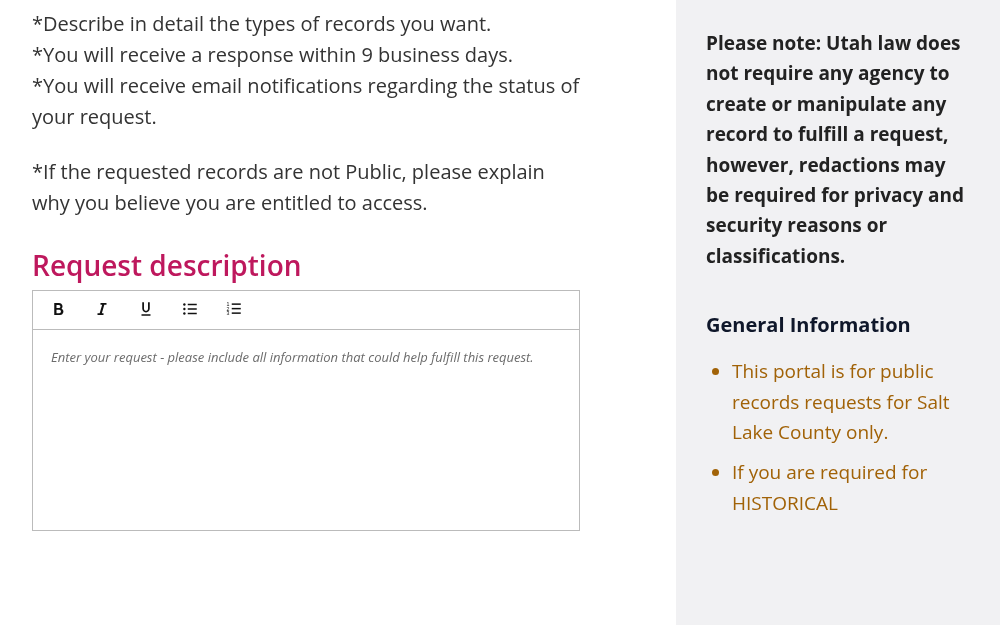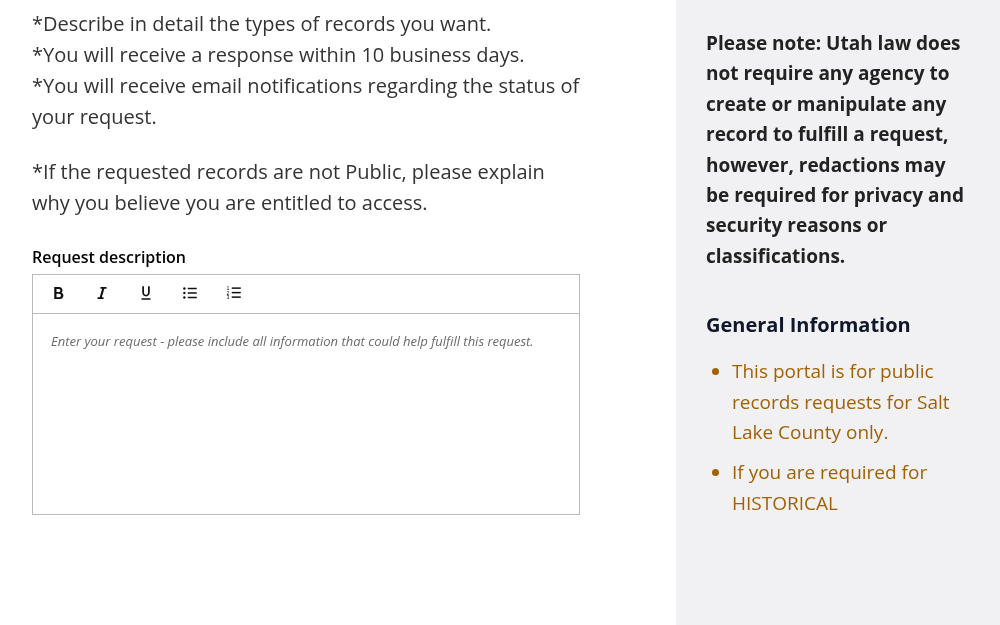--- a/index.html
+++ b/index.html
@@ -35,23 +35,23 @@
       color: #333;
       margin-bottom: 24px;
     }
     .instructions p {
       margin-bottom: 0;
     }
     .instructions-block2 {
       margin-top: 24px;
     }
     .field-label {
-      font-size: 16px;
+      font-size: 28px;
       font-weight: 600;
-      color: #000000;
+      color: #be185d;
       margin-bottom: 6px;
       margin-top: 28px;
     }
     .editor-wrapper {
       border: 1px solid #bbb;
       background: #fff;
     }
     .editor-toolbar {
       border-bottom: 1px solid #bbb;
       padding: 8px 14px;
@@ -121,21 +121,21 @@
       font-weight: 400;
     }
   </style>
 </head>
 <body>
 
 <div class="main">
 
   <div class="instructions">
     <p>*Describe in detail the types of records you want.</p>
-    <p>*You will receive a response within 10 business days.</p>
+    <p>*You will receive a response within 9 business days.</p>
     <p>*You will receive email notifications regarding the status of your request.</p>
   </div>
 
   <div class="instructions instructions-block2">
     <p>*If the requested records are not Public, please explain why you believe you are entitled to access.</p>
   </div>
 
   <div class="field-label">Request description</div>
 
   <div class="editor-wrapper">

